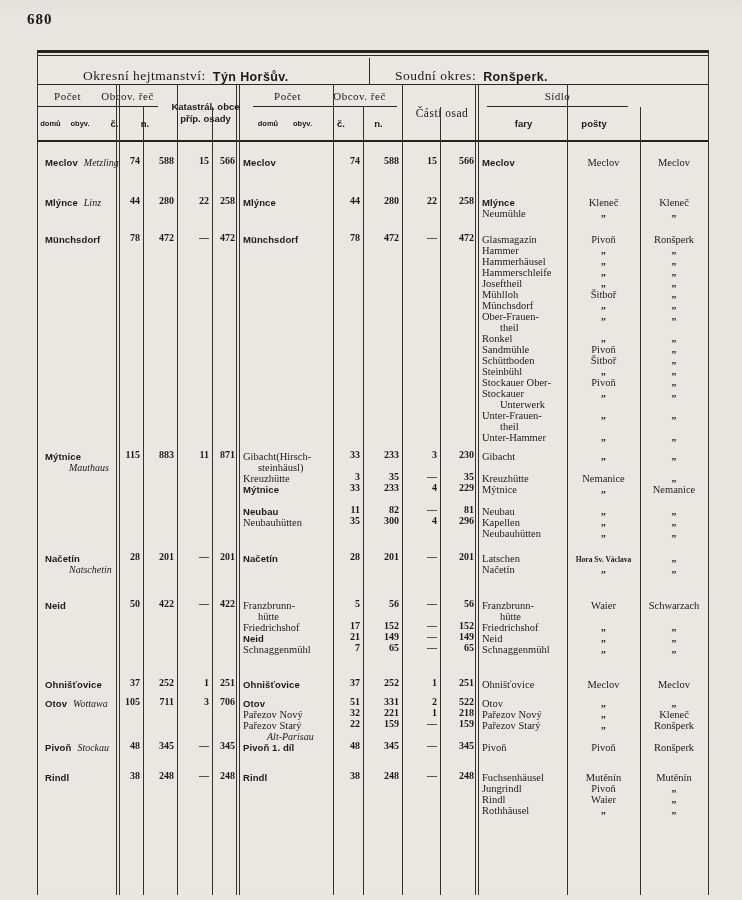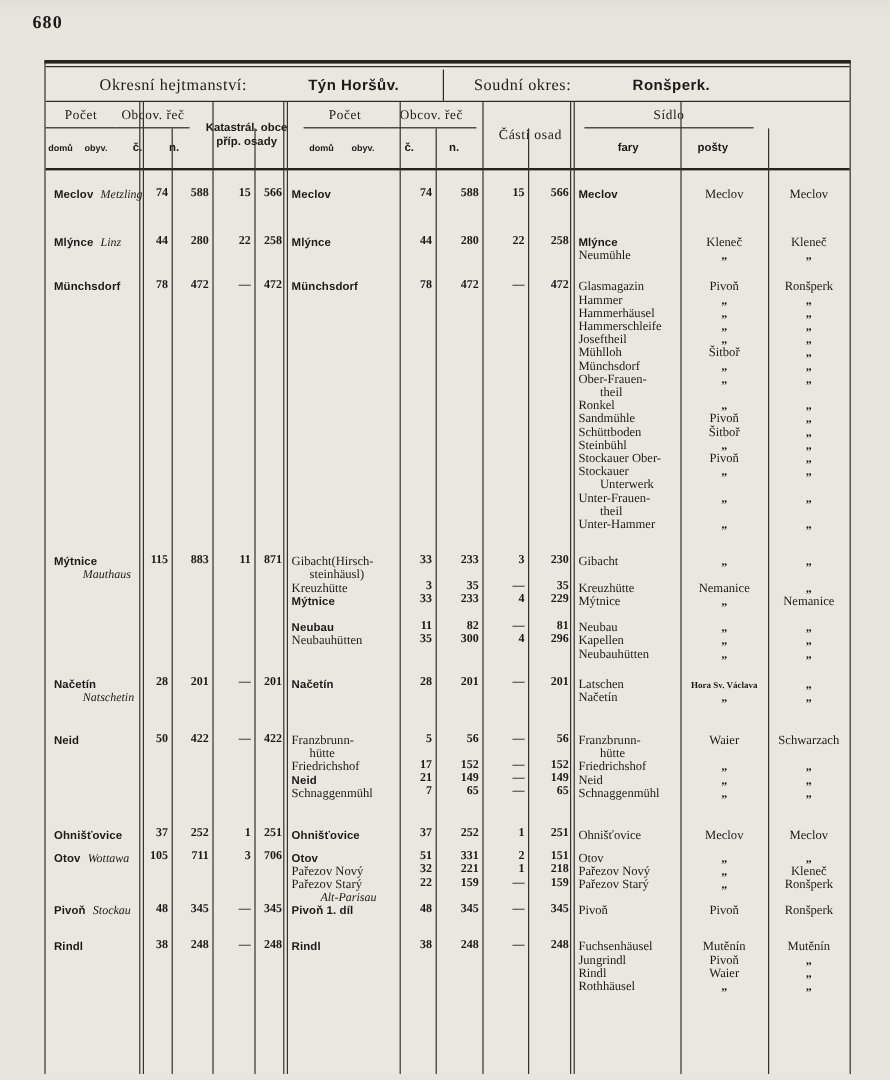--- a/index.html
+++ b/index.html
@@ -12,21 +12,21 @@
   #page{position:absolute;inset:0;background:
     linear-gradient(180deg,#e3e0d9 0,#e8e5df 14px,#e8e5df 100%);}
   #pageno{position:absolute;left:27px;top:11px;font:700 15px "Liberation Serif",serif;letter-spacing:1px;}
   
   #tbl{position:absolute;left:37px;top:50px;width:672px;height:845px;
        border-top:3px solid #26231d;border-left:1px solid #35322b;border-right:1px solid #35322b;
        background:#eae7e1;box-sizing:border-box;}
   #innerline{position:absolute;top:2px;left:0;right:0;height:1px;background:#2b2721;}
   
   #band{position:absolute;top:5px;left:0;right:0;height:26px;border-bottom:1px solid #2b2721;display:flex;}
-  .band-cell{height:100%;display:flex;align-items:center;box-sizing:border-box;white-space:nowrap;gap:44px;}
+  .band-cell{height:100%;display:flex;align-items:flex-end;box-sizing:border-box;white-space:nowrap;}
   .band-left{width:332px;border-right:1px solid #2b2721;padding-left:45px;}
   .band-right{flex:1;padding-left:25px;}
   .band-lbl{font:400 13.5px "Liberation Serif",serif;letter-spacing:.5px;}
   .band-val{font:700 12.5px "Liberation Sans",sans-serif;margin-left:7px;letter-spacing:.4px;}
   
   #cols{position:absolute;top:32px;left:0;right:0;height:57px;border-bottom:2px solid #26231d;
         display:flex;box-sizing:border-box;}
   .hcell{flex:none;display:flex;align-items:center;justify-content:center;text-align:center;box-sizing:border-box;}
   .hgroup{flex:none;display:flex;flex-direction:column;box-sizing:border-box;}
   .hg-top{height:21px;border-bottom:1px solid #2b2721;display:flex;align-items:center;justify-content:center;
@@ -463,21 +463,21 @@
             <div class="cell c-k"></div>
             <div class="cell c-d2 num"></div>
             <div class="cell c-o2 num"></div>
             <div class="cell c-c2 num"></div>
             <div class="cell c-n2 num"></div>
             <div class="cell c-ca"><span class="rg">Unter-Hammer</span></div>
             <div class="cell c-f"><span class="ditto">„</span></div>
             <div class="cell c-p"><span class="ditto">„</span></div>
           </div>
         </div>
-        <div class="group" style="margin-top: 20px;">
+        <div class="group" style="margin-top: 8px;">
           <div class="line">
             <div class="cell c-m"><span class="b">Mýtnice</span></div>
             <div class="cell c-d1 num">115</div>
             <div class="cell c-o1 num">883</div>
             <div class="cell c-c1 num">11</div>
             <div class="cell c-n1 num">871</div>
             <div class="cell c-k"><span class="rg">Gibacht(Hirsch-</span></div>
             <div class="cell c-d2 num">33</div>
             <div class="cell c-o2 num">233</div>
             <div class="cell c-c2 num">3</div>
@@ -722,21 +722,21 @@
           <div class="line">
             <div class="cell c-m"><span class="b">Otov</span><span class="it inml">Wottawa</span></div>
             <div class="cell c-d1 num">105</div>
             <div class="cell c-o1 num">711</div>
             <div class="cell c-c1 num">3</div>
             <div class="cell c-n1 num">706</div>
             <div class="cell c-k"><span class="b">Otov</span></div>
             <div class="cell c-d2 num">51</div>
             <div class="cell c-o2 num">331</div>
             <div class="cell c-c2 num">2</div>
-            <div class="cell c-n2 num">151</div>
+            <div class="cell c-n2 num">522</div>
             <div class="cell c-ca"><span class="rg">Otov</span></div>
             <div class="cell c-f"><span class="ditto">„</span></div>
             <div class="cell c-p"><span class="ditto">„</span></div>
           </div>
           <div class="line">
             <div class="cell c-m"></div>
             <div class="cell c-d1 num"></div>
             <div class="cell c-o1 num"></div>
             <div class="cell c-c1 num"></div>
             <div class="cell c-n1 num"></div>

